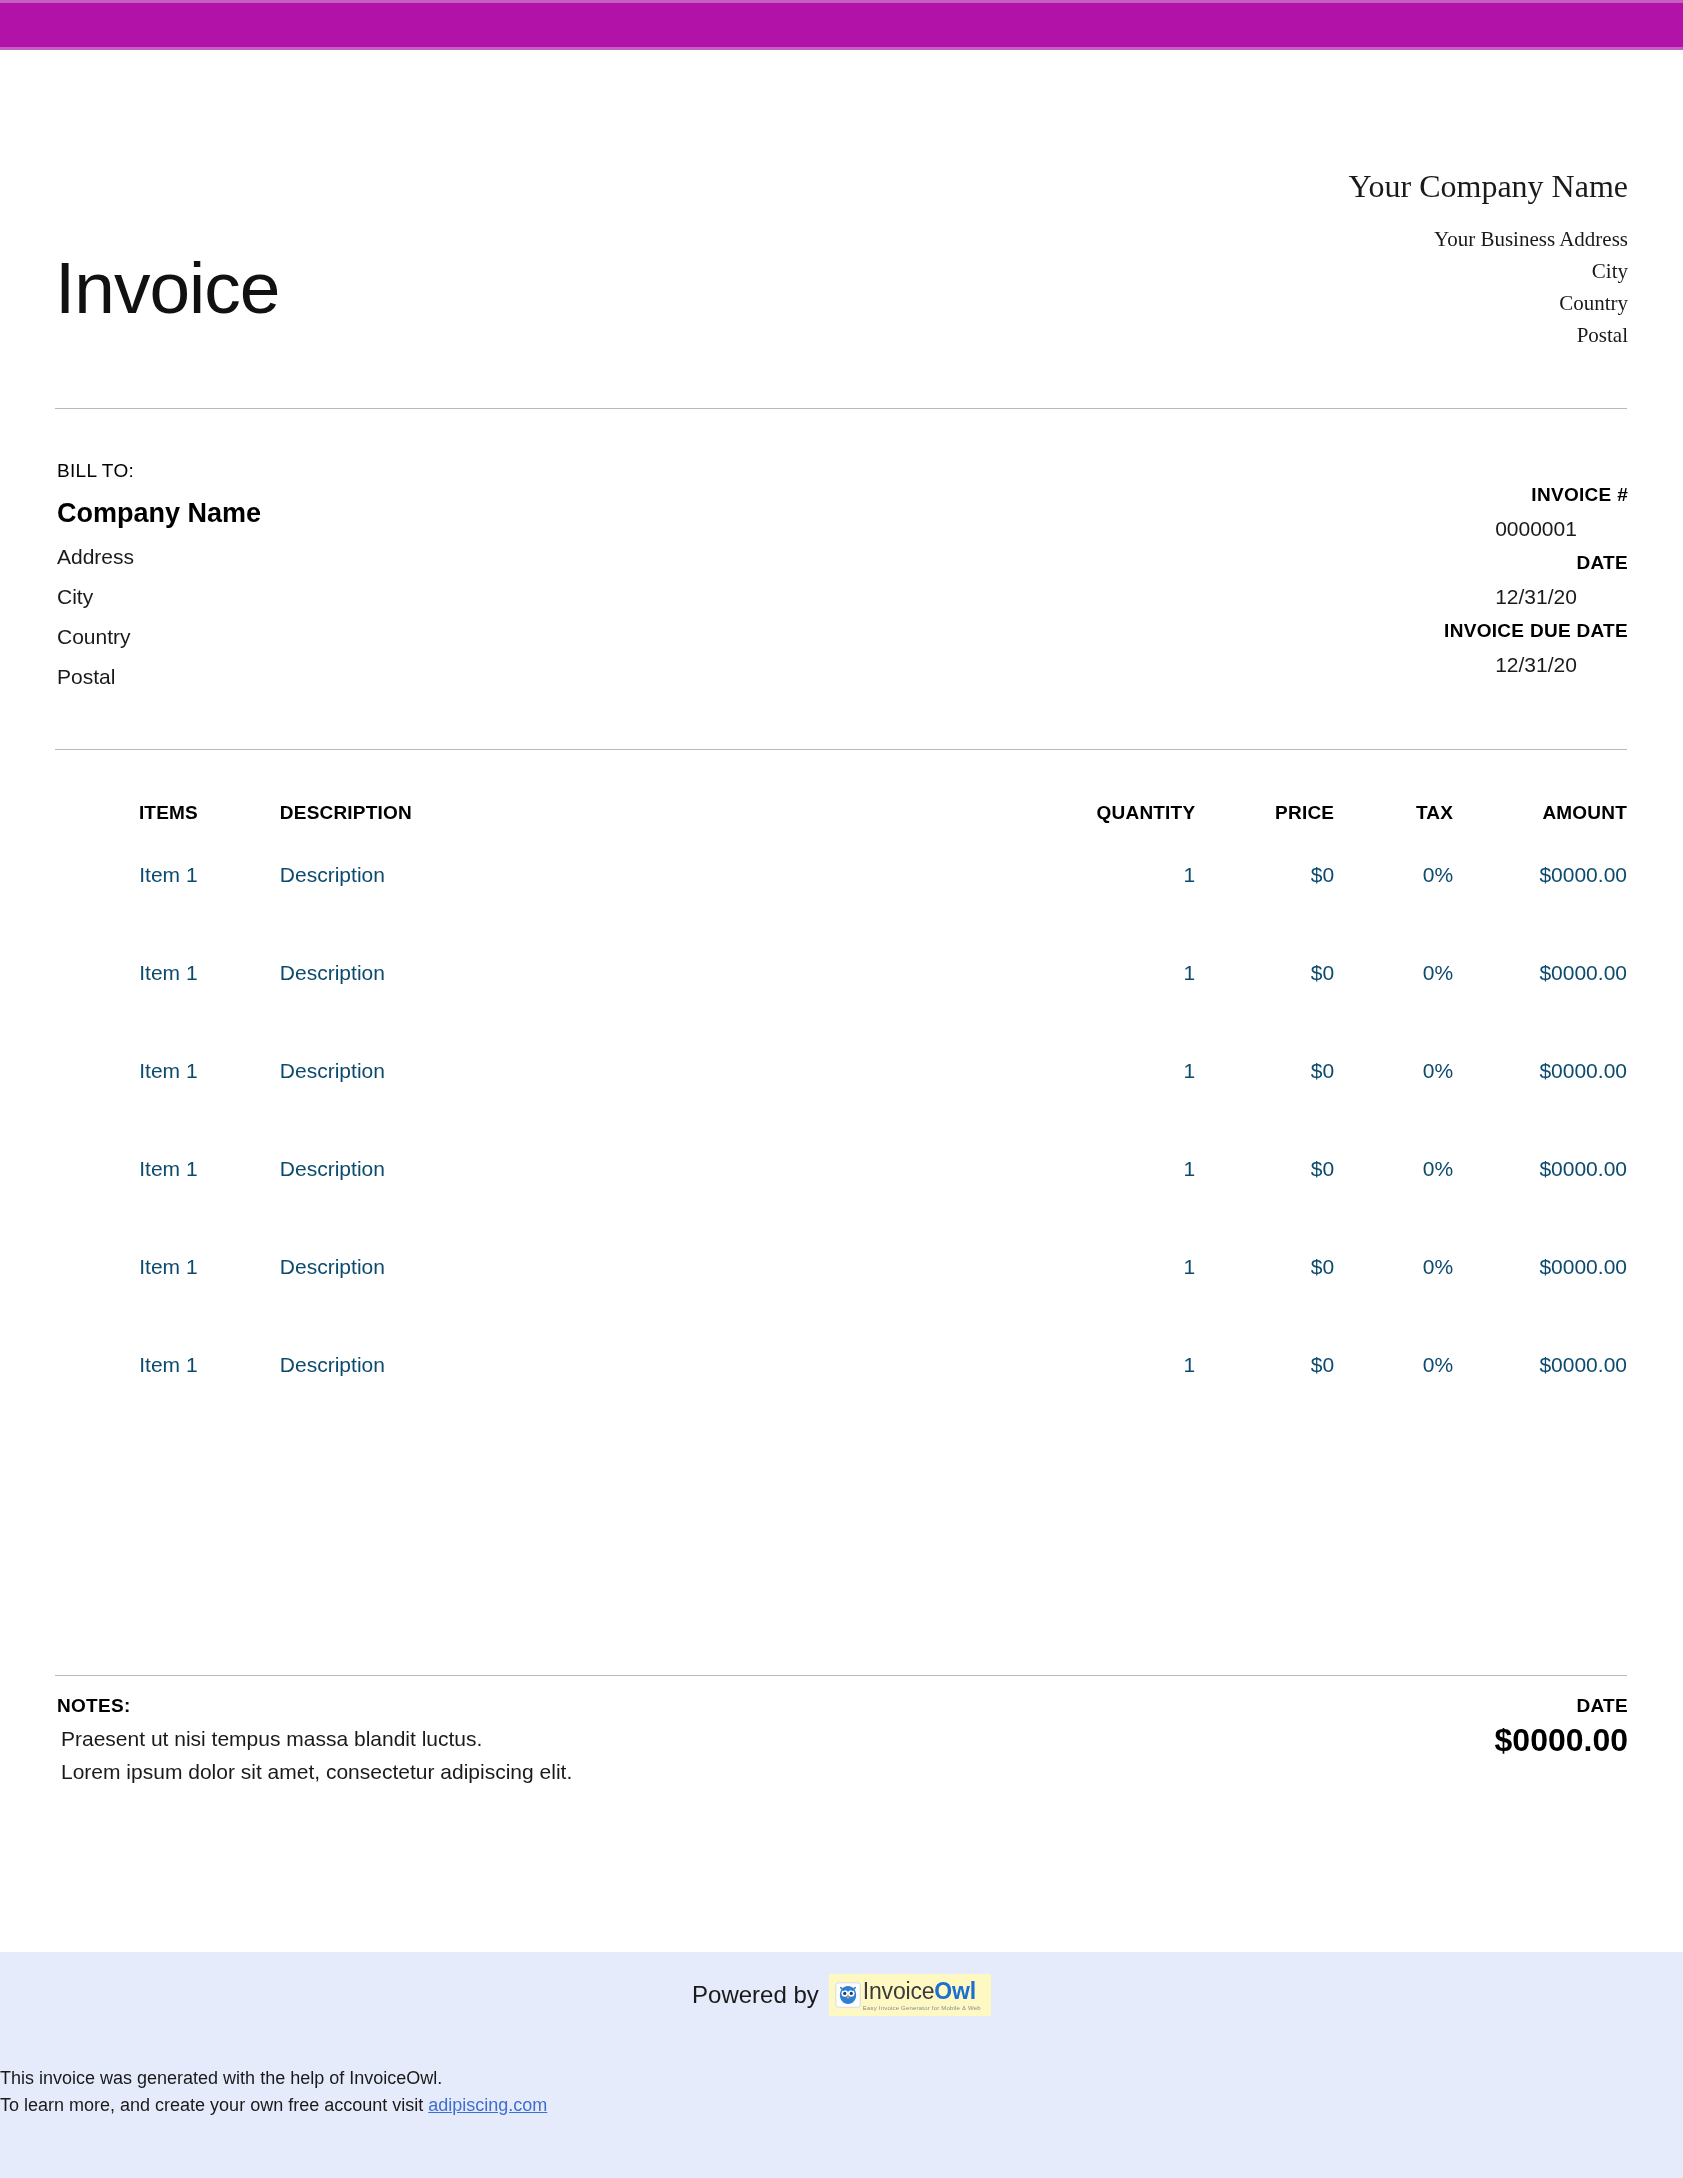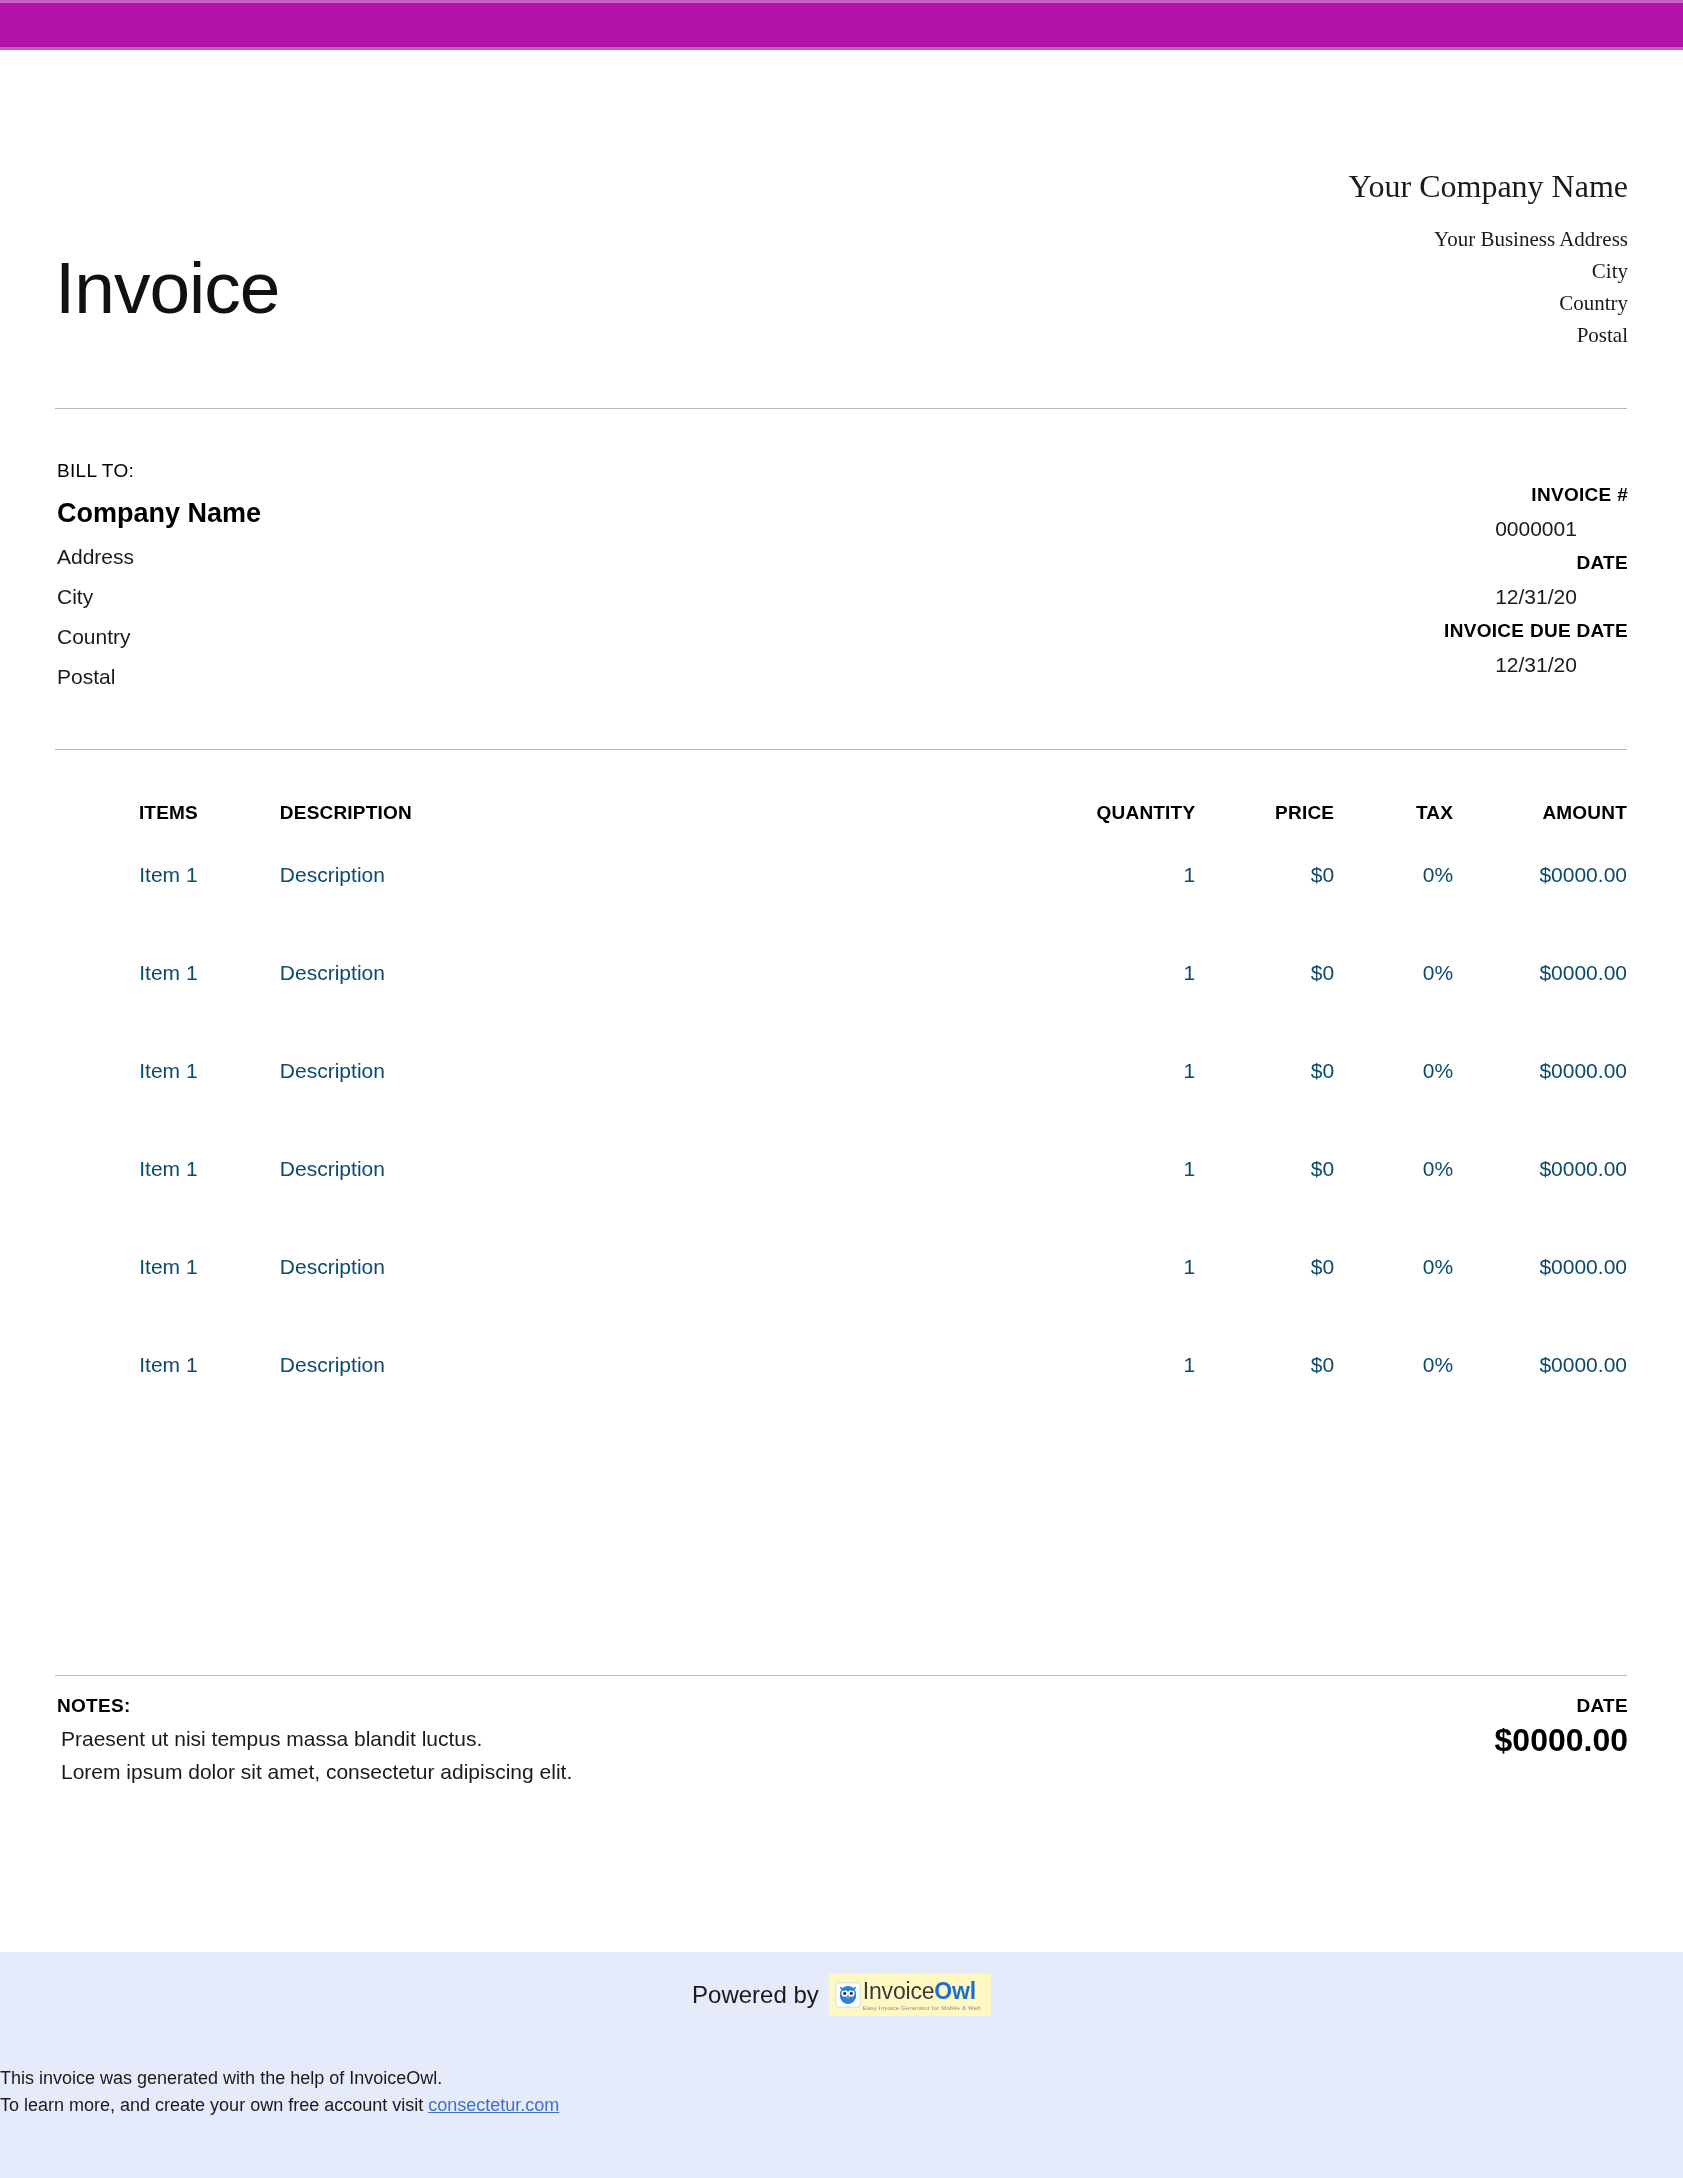--- a/index.html
+++ b/index.html
@@ -436,18 +436,18 @@
           <path d="M7 7 L11 10 M25 7 L21 10" stroke="#2f7fd6" stroke-width="2" stroke-linecap="round"></path>
         </svg>
         <div class="owl-text-wrap">
           <div class="owl-title"><span class="w1">Invoice</span><span class="w2">Owl</span></div>
           <div class="owl-tag">Easy Invoice Generator for Mobile &amp; Web</div>
         </div>
       </div>
     </div>
     <div class="footer-note">
       <div class="footer-note-line">This invoice was generated with the help of InvoiceOwl.</div>
-      <div class="footer-note-line"><span>To learn more, and create your own free account visit </span><a class="footer-link" href="#">consectetur.com</a></div>
+      <div class="footer-note-line"><span>To learn more, and create your own free account visit </span><a class="footer-link" href="#">adipiscing.com</a></div>
     </div>
   </div>
 
 </div>
 
 
 </body></html>

